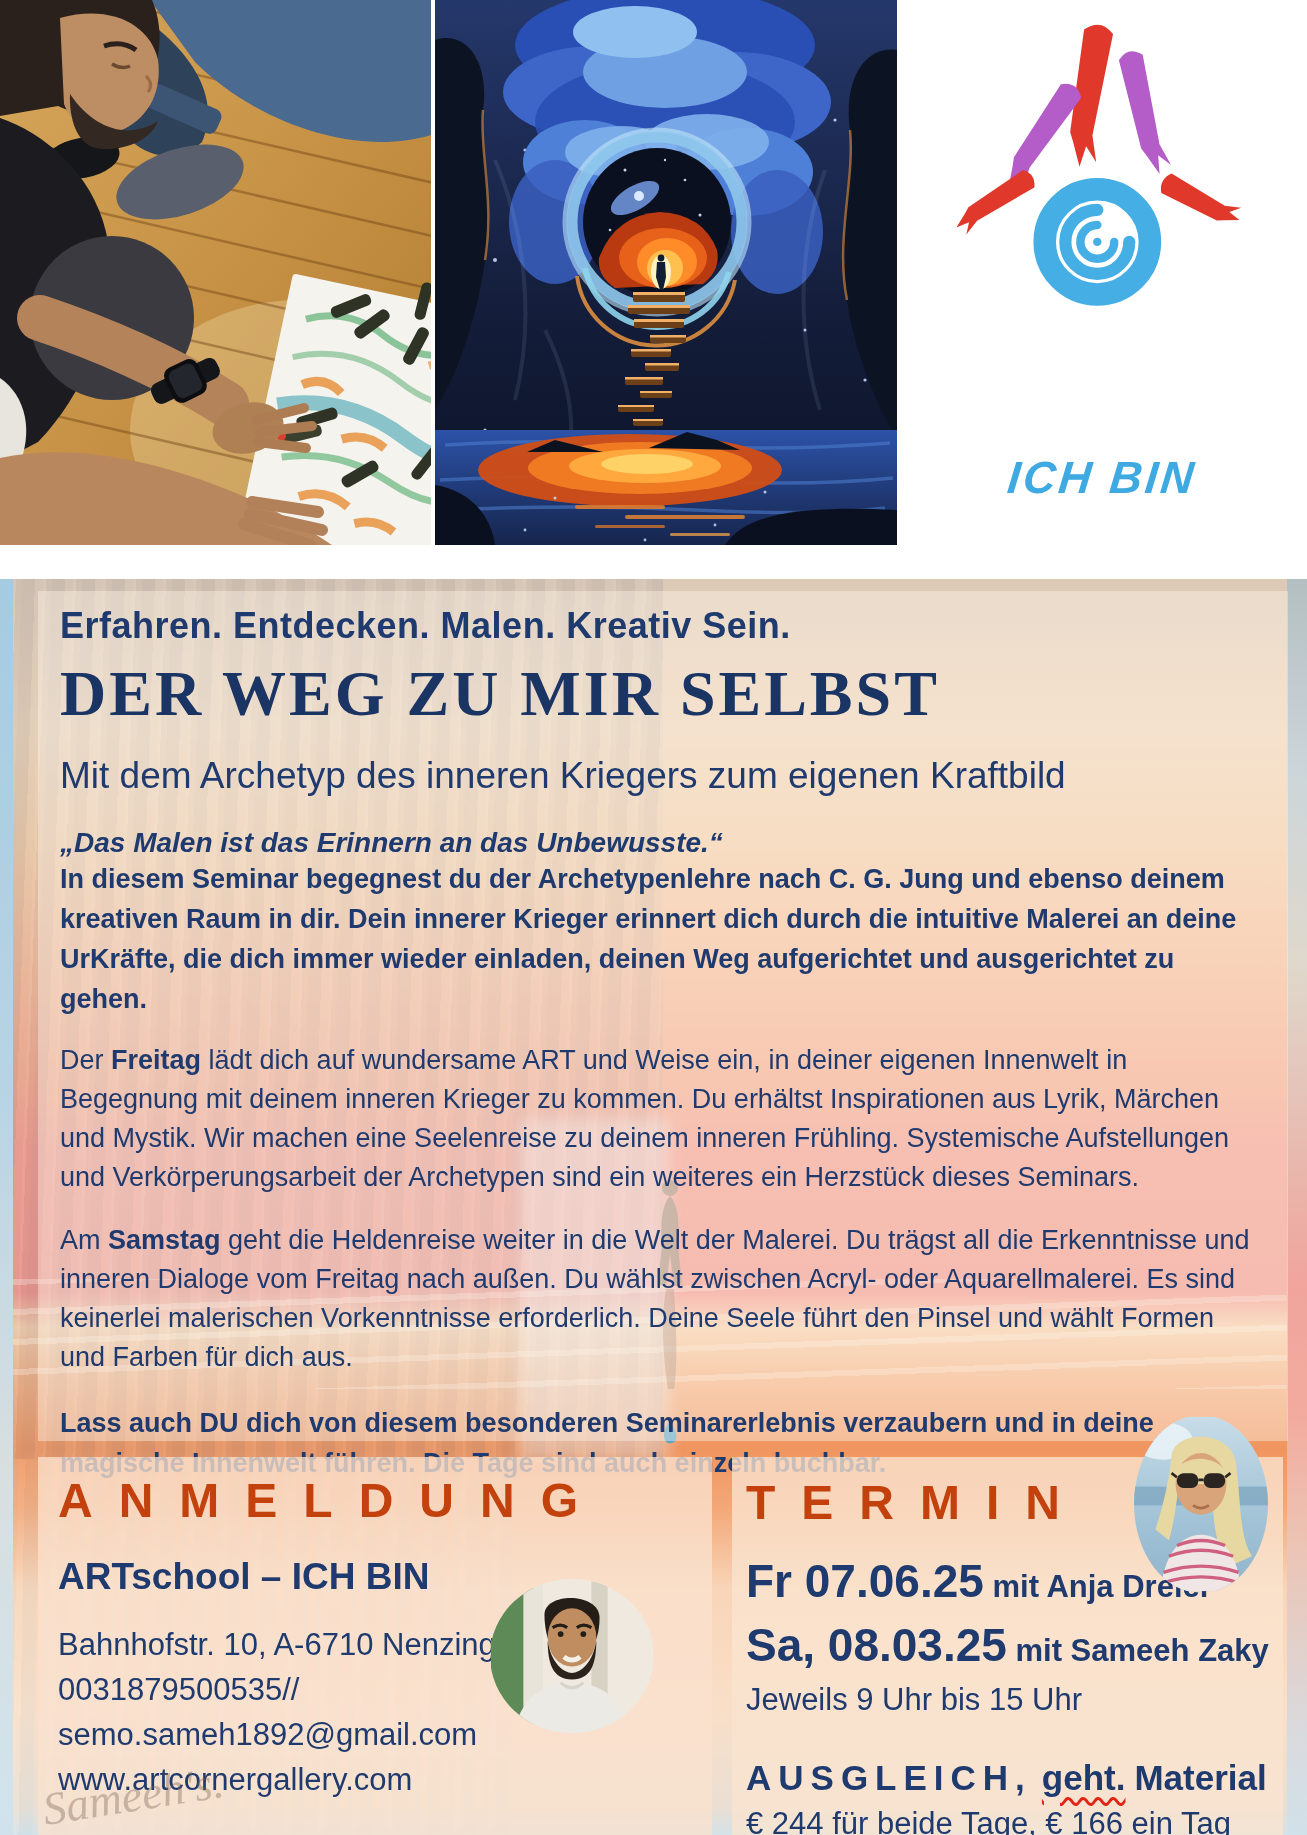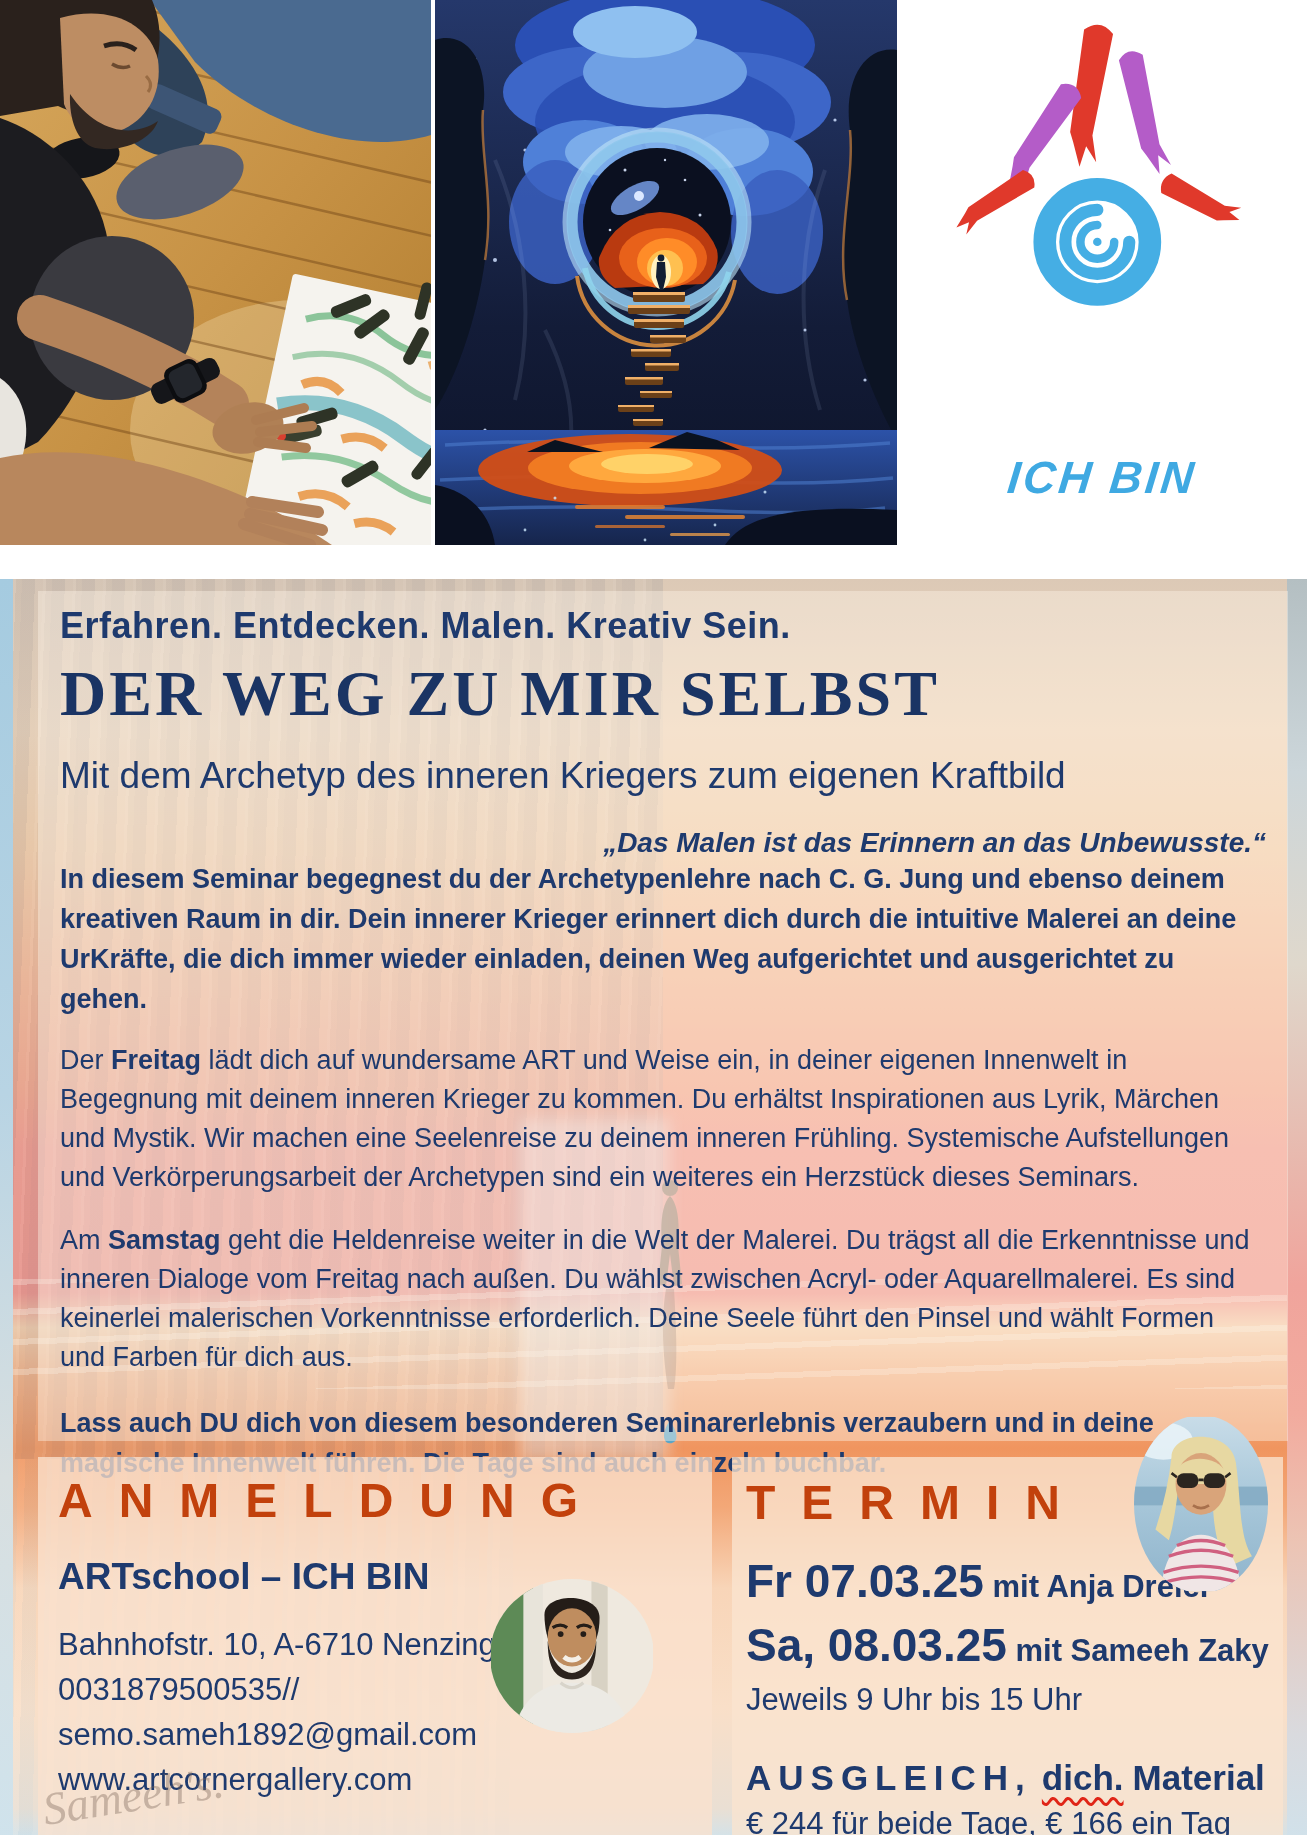--- a/index.html
+++ b/index.html
@@ -40,21 +40,21 @@
      background:rgba(252,242,231,.42);padding:14px 22px;box-sizing:border-box;}
   .panel-anmeldung{position:absolute;left:38px;top:878px;width:674px;height:392px;
      background:rgba(250,226,206,.78);padding:16px 0 0 20px;box-sizing:border-box;}
   .panel-termin{position:absolute;left:732px;top:878px;width:551px;height:392px;
      background:rgba(250,228,208,.78);padding:18px 0 0 14px;box-sizing:border-box;}
   
   .tagline{font-size:36px;font-weight:bold;letter-spacing:.5px;}
   .title{font-family:"Liberation Serif",serif;font-weight:bold;font-size:64px;letter-spacing:3px;
          color:#1a3464;margin-top:10px;}
   .subtitle{font-size:37px;font-weight:normal;margin-top:24px;}
-  .quote{font-size:28px;font-weight:bold;font-style:italic;margin-top:30px;text-align:right;}
+  .quote{font-size:28px;font-weight:bold;font-style:italic;margin-top:30px;}
   .para{font-size:27px;line-height:39px;max-width:1215px;}
   .p-intro{font-weight:bold;line-height:40px;}
   .p-friday{margin-top:22px;}
   .p-samstag{margin-top:24px;}
   .p-outro{font-weight:bold;margin-top:26px;max-width:1180px;line-height:40px;}
   .day-bold{font-weight:bold;}
   
   .h-block{font-size:48px;font-weight:bold;letter-spacing:26px;color:#c2410c;}
   .org-line{font-size:37px;font-weight:bold;margin-top:28px;}
   .person-line{font-size:40px;font-weight:bold;margin-top:8px;}
@@ -354,24 +354,24 @@
       <div class="contact">
         <div>Bahnhofstr. 10, A-6710 Nenzing</div>
         <div>0031879500535//</div>
         <div>semo.sameh1892@gmail.com</div>
         <div>www.artcornergallery.com</div>
       </div>
     </div>
 
     <div class="panel-termin">
       <div class="h-block">TERMIN</div>
-      <div class="date-row"><span class="date-big">Fr 07.03.25</span><span class="date-with"> mit Anja Dreier</span></div>
+      <div class="date-row"><span class="date-big">Fr 07.06.25</span><span class="date-with"> mit Anja Dreier</span></div>
       <div class="date-row second"><span class="date-big">Sa, 08.03.25</span><span class="date-with"> mit Sameeh Zaky</span></div>
       <div class="time-line">Jeweils 9 Uhr bis 15 Uhr</div>
-      <div class="ausgleich-line"><span class="ausgleich-1">AUSGLEICH,</span><span class="ausgleich-2 sq">dich.</span><span class="ausgleich-3">Material</span></div>
+      <div class="ausgleich-line"><span class="ausgleich-1">AUSGLEICH,</span><span class="ausgleich-2 sq">geht.</span><span class="ausgleich-3">Material</span></div>
       <div class="price-line"><span>€ 244 </span><span class="sq">für beide Tage,</span><span> € 166 </span><span class="sq">ein</span><span> Tag</span></div>
     </div>
 
     <div class="avatar avatar-anja">
       <svg viewBox="0 0 100 130">
         <defs>
             <linearGradient id="anjabg" x1="0" y1="0" x2="0" y2="1">
           <stop offset="0" stop-color="#c8dce8"></stop>
               <stop offset=".45" stop-color="#a9c8da"></stop>
               <stop offset="1" stop-color="#8fb4cc"></stop>

